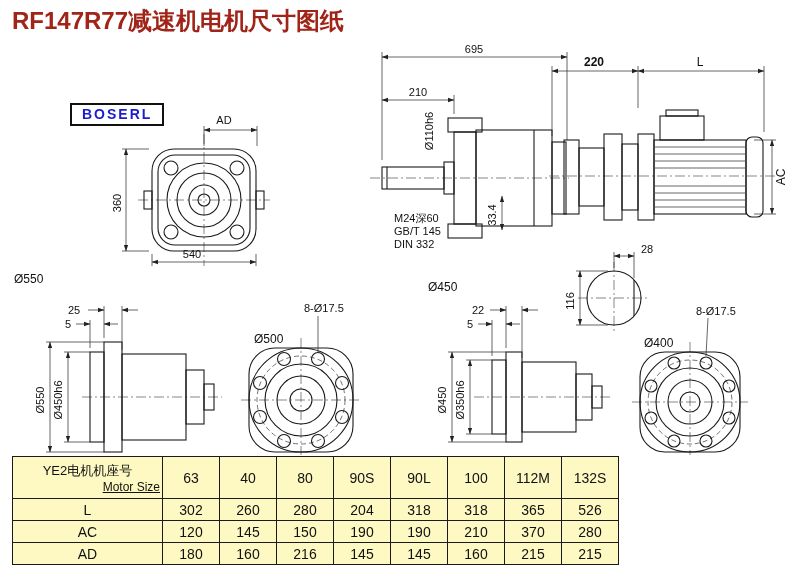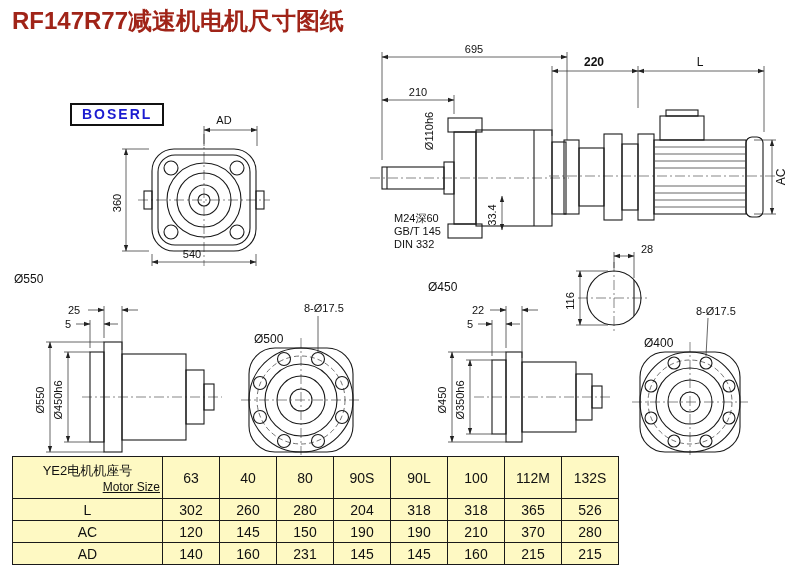--- a/index.html
+++ b/index.html
@@ -297,23 +297,23 @@
         <td>145</td>
         <td>150</td>
         <td>190</td>
         <td>190</td>
         <td>210</td>
         <td>370</td>
         <td>280</td>
       </tr>
       <tr>
         <td class="first-col">AD</td>
-        <td>140</td>
+        <td>180</td>
         <td>160</td>
-        <td>231</td>
+        <td>216</td>
         <td>145</td>
         <td>145</td>
         <td>160</td>
         <td>215</td>
         <td>215</td>
       </tr>
     </tbody>
   </table>
 
 </div>

